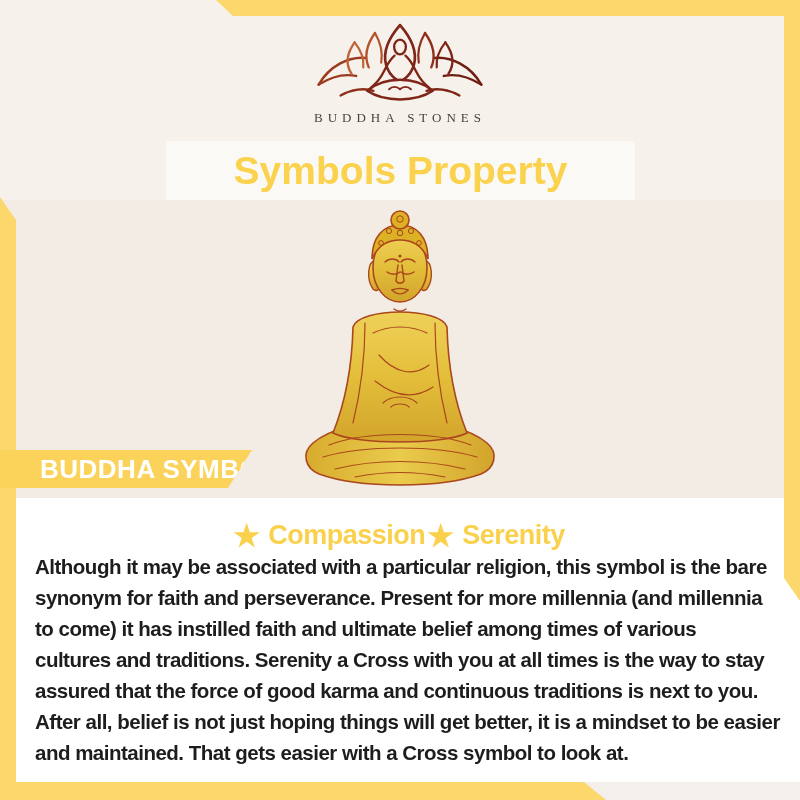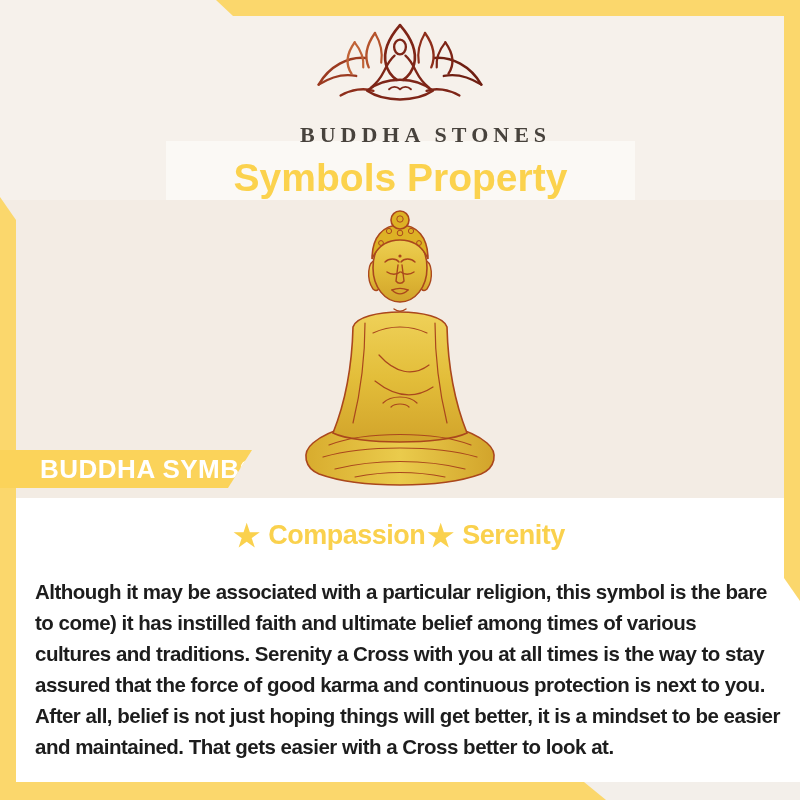--- a/index.html
+++ b/index.html
@@ -21,47 +21,47 @@
   .ribbon-right{left:784px;top:0;width:16px;height:601px;
     clip-path:polygon(0 0,16px 0,16px 601px,0 578px);}
   .ribbon-left{left:0;top:197px;width:16px;height:603px;
     clip-path:polygon(0 0,16px 23px,16px 603px,0 603px);}
   .ribbon-bottom{left:0;top:782px;width:606px;height:18px;
     clip-path:polygon(0 0,584px 0,606px 18px,0 18px);}
 
   
   .logo{position:absolute;left:300px;top:22px;width:200px;text-align:center;z-index:2;}
   .logo svg{display:block;width:200px;height:86px;margin:0 auto;}
-  .brand-name{margin-top:14px;font-family:"Liberation Serif", serif;font-size:22px;
-    letter-spacing:5px;color:#47423C;white-space:nowrap;font-weight:bold;}
+  .brand-name{margin-top:2px;font-family:"Liberation Serif", serif;font-size:13px;
+    letter-spacing:5px;color:#47423C;white-space:nowrap;}
 
   
   .title-band{position:absolute;left:166px;top:141px;width:469px;height:59px;
-    background:#FBF9F5;display:flex;align-items:flex-end;justify-content:center;z-index:1;}
+    background:#FBF9F5;display:flex;align-items:center;justify-content:center;z-index:1;}
   .title-text{font-size:39px;font-weight:bold;color:#FBD24D;letter-spacing:0px;}
 
   
   .buddha-wrap{position:absolute;left:295px;top:205px;width:210px;height:290px;z-index:1;}
   .buddha-wrap svg{width:210px;height:290px;display:block;}
 
   
   .symbol-band{position:absolute;left:0;top:450px;width:252px;height:38px;background:#FBD35A;
     clip-path:polygon(0 0,252px 0,228px 38px,0 38px);
     display:flex;align-items:center;z-index:3;}
   .symbol-band span{color:#ffffff;font-size:26px;font-weight:bold;letter-spacing:0.5px;
     padding-left:40px;white-space:nowrap;}
 
   
   .props-line{position:absolute;left:0;top:518px;width:800px;text-align:center;z-index:2;white-space:nowrap;}
   .props-line .star{color:#FAD14D;font-size:30px;font-weight:bold;vertical-align:-2px;}
   .props-line .prop-label{color:#FAD14D;font-size:27px;font-weight:bold;letter-spacing:-0.5px;margin-left:8px;}
   .props-line .star + .prop-label{margin-right:2px;}
 
   
-  .desc{position:absolute;left:35px;top:576px;z-index:2;}
+  .desc{position:absolute;left:35px;top:551px;z-index:2;}
   .desc-line{font-size:20.5px;font-weight:bold;color:#1D1D1D;line-height:31px;
     letter-spacing:-0.5px;white-space:nowrap;}
 </style>
 </head>
 <body>
 
 <div class="sec sec-top"></div>
 <div class="sec sec-mid"></div>
 <div class="sec sec-bottom"></div>
 <div class="bottom-right-strip"></div>
@@ -173,18 +173,19 @@
 <div class="symbol-band">
   <span>BUDDHA SYMBOL</span>
 </div>
 
 <div class="props-line">
   <span class="star">★</span><span class="prop-label">Compassion</span><span class="star">★</span><span class="prop-label">Serenity</span>
 </div>
 
 <div class="desc">
   <div class="desc-line">Although it may be associated with a particular religion, this symbol is the bare</div>
+  <div class="desc-line">synonym for faith and perseverance. Present for more millennia (and millennia</div>
   <div class="desc-line">to come) it has instilled faith and ultimate belief among times of various</div>
   <div class="desc-line">cultures and traditions. Serenity a Cross with you at all times is the way to stay</div>
-  <div class="desc-line">assured that the force of good karma and continuous protection is next to you.</div>
+  <div class="desc-line">assured that the force of good karma and continuous traditions is next to you.</div>
   <div class="desc-line">After all, belief is not just hoping things will get better, it is a mindset to be easier</div>
-  <div class="desc-line">and maintained. That gets easier with a Cross better to look at.</div>
+  <div class="desc-line">and maintained. That gets easier with a Cross symbol to look at.</div>
 </div>
 
 </body></html>

